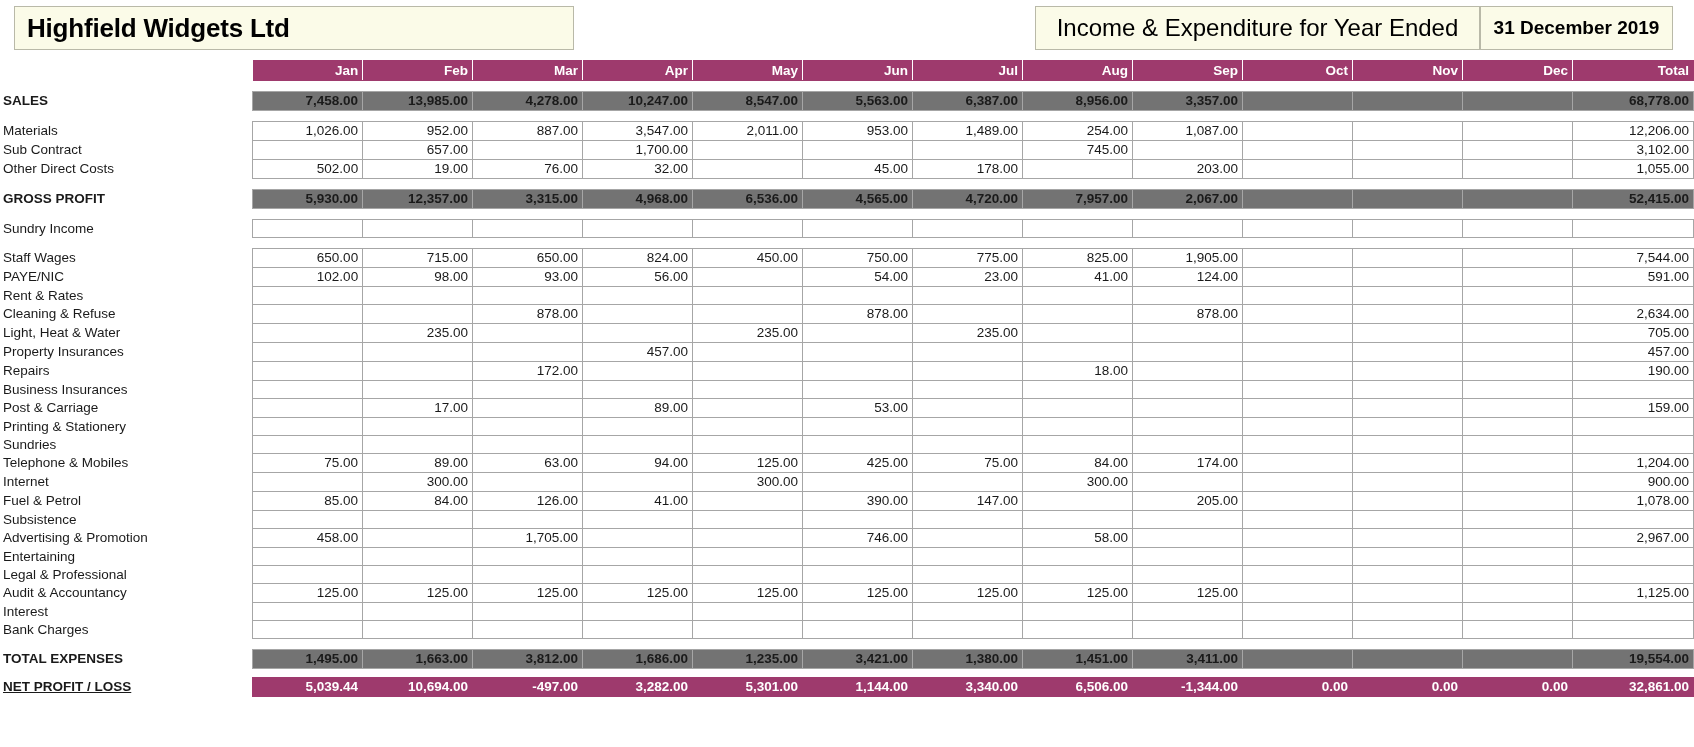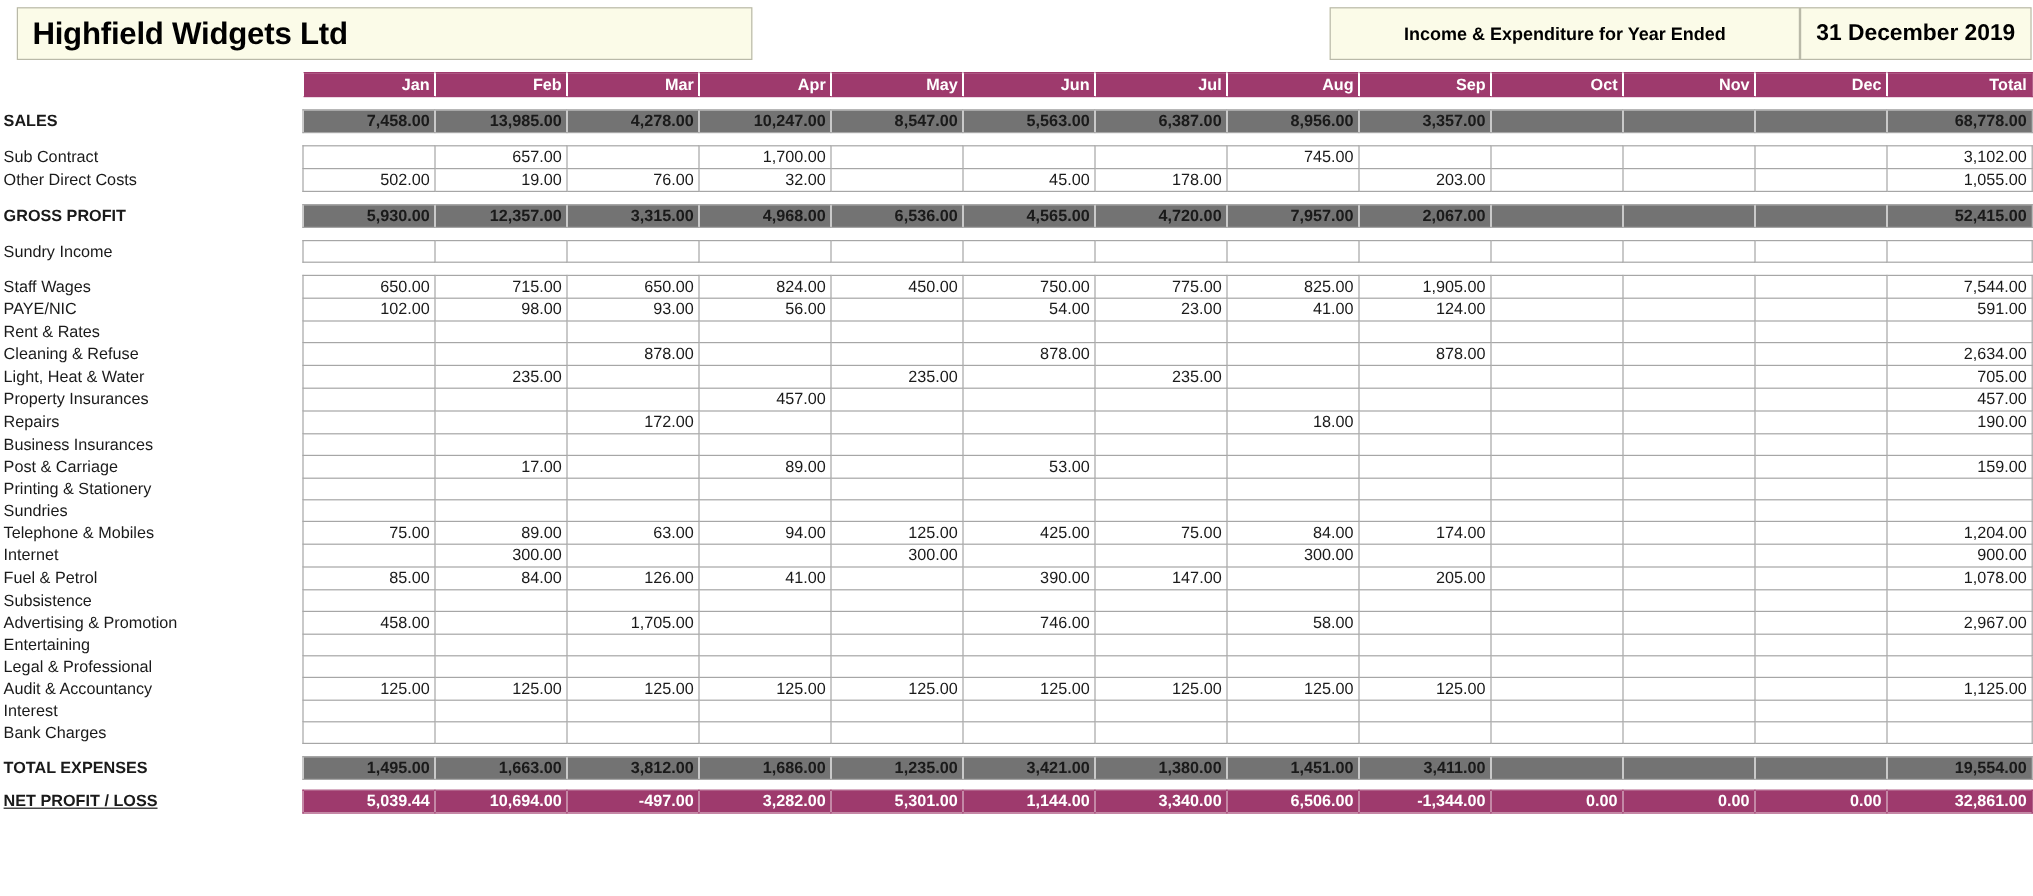--- a/index.html
+++ b/index.html
@@ -30,43 +30,43 @@
     box-sizing: content-box;
   }
   .title-cell {
     background: #fbfbe8;
     border: 1px solid #b9b9a8;
     display: flex;
     align-items: center;
     box-sizing: border-box;
   }
   .company-title {
-    width: 613px;
+    width: 560px;
     margin-left: 14px;
     padding-left: 12px;
     font-size: 26px;
     font-weight: bold;
     color: #000;
     letter-spacing: -0.2px;
   }
   .spacer-mid {
     flex: 1 1 auto;
   }
   .doc-title {
-    width: 392px;
+    width: 445px;
     justify-content: center;
-    font-size: 15px;
-    font-weight: bold;
+    font-size: 24px;
+    font-weight: normal;
   }
   .doc-date {
     width: 193px;
     justify-content: center;
     font-size: 19px;
     font-weight: bold;
-    margin-right: 1px;
+    margin-right: 21px;
   }
 
   
   table.grid {
     border-collapse: collapse;
     table-layout: fixed;
     width: 1694px;
     margin-top: 10px;
   }
   table.grid col.c-label  { width: 232px; }
@@ -200,20 +200,36 @@
           <td class="num">3,357.00</td>
           <td class="num"></td>
           <td class="num"></td>
           <td class="num"></td>
           <td class="num">68,778.00</td>
         </tr>
         <tr class="gap">
           <td colspan="14"></td>
         </tr>
         <tr class="datarow">
+          <td class="label">Materials</td>
+          <td class="num">1,026.00</td>
+          <td class="num">952.00</td>
+          <td class="num">887.00</td>
+          <td class="num">3,547.00</td>
+          <td class="num">2,011.00</td>
+          <td class="num">953.00</td>
+          <td class="num">1,489.00</td>
+          <td class="num">254.00</td>
+          <td class="num">1,087.00</td>
+          <td class="num"></td>
+          <td class="num"></td>
+          <td class="num"></td>
+          <td class="num">12,206.00</td>
+        </tr>
+        <tr class="datarow">
           <td class="label">Sub Contract</td>
           <td class="num"></td>
           <td class="num">657.00</td>
           <td class="num"></td>
           <td class="num">1,700.00</td>
           <td class="num"></td>
           <td class="num"></td>
           <td class="num"></td>
           <td class="num">745.00</td>
           <td class="num"></td>

